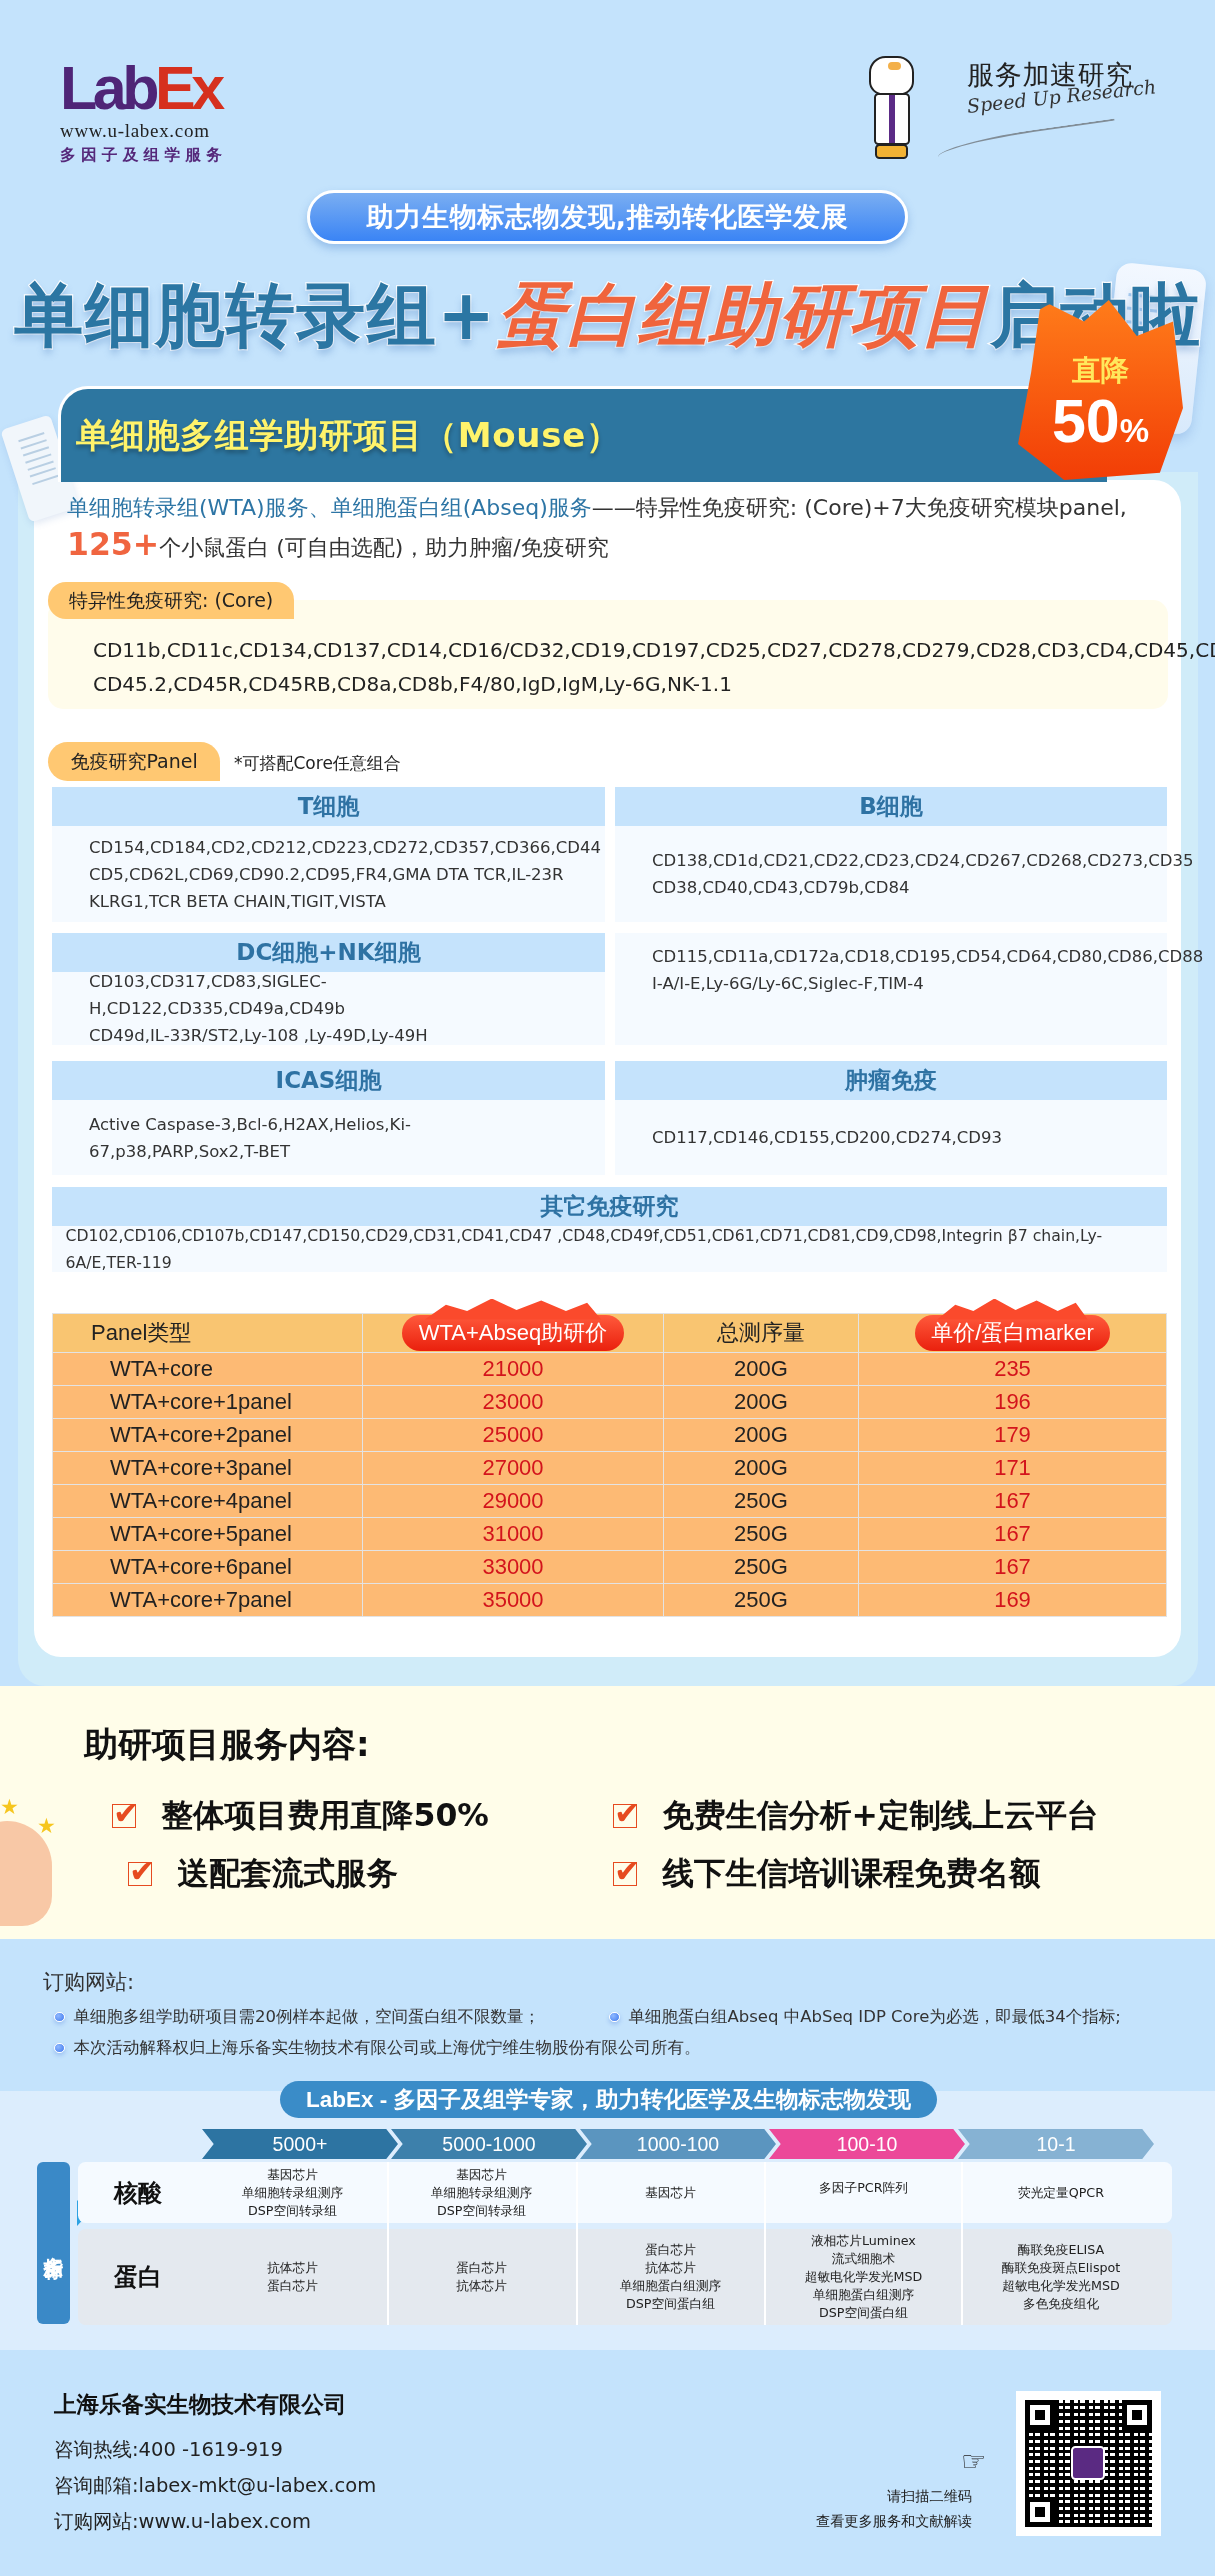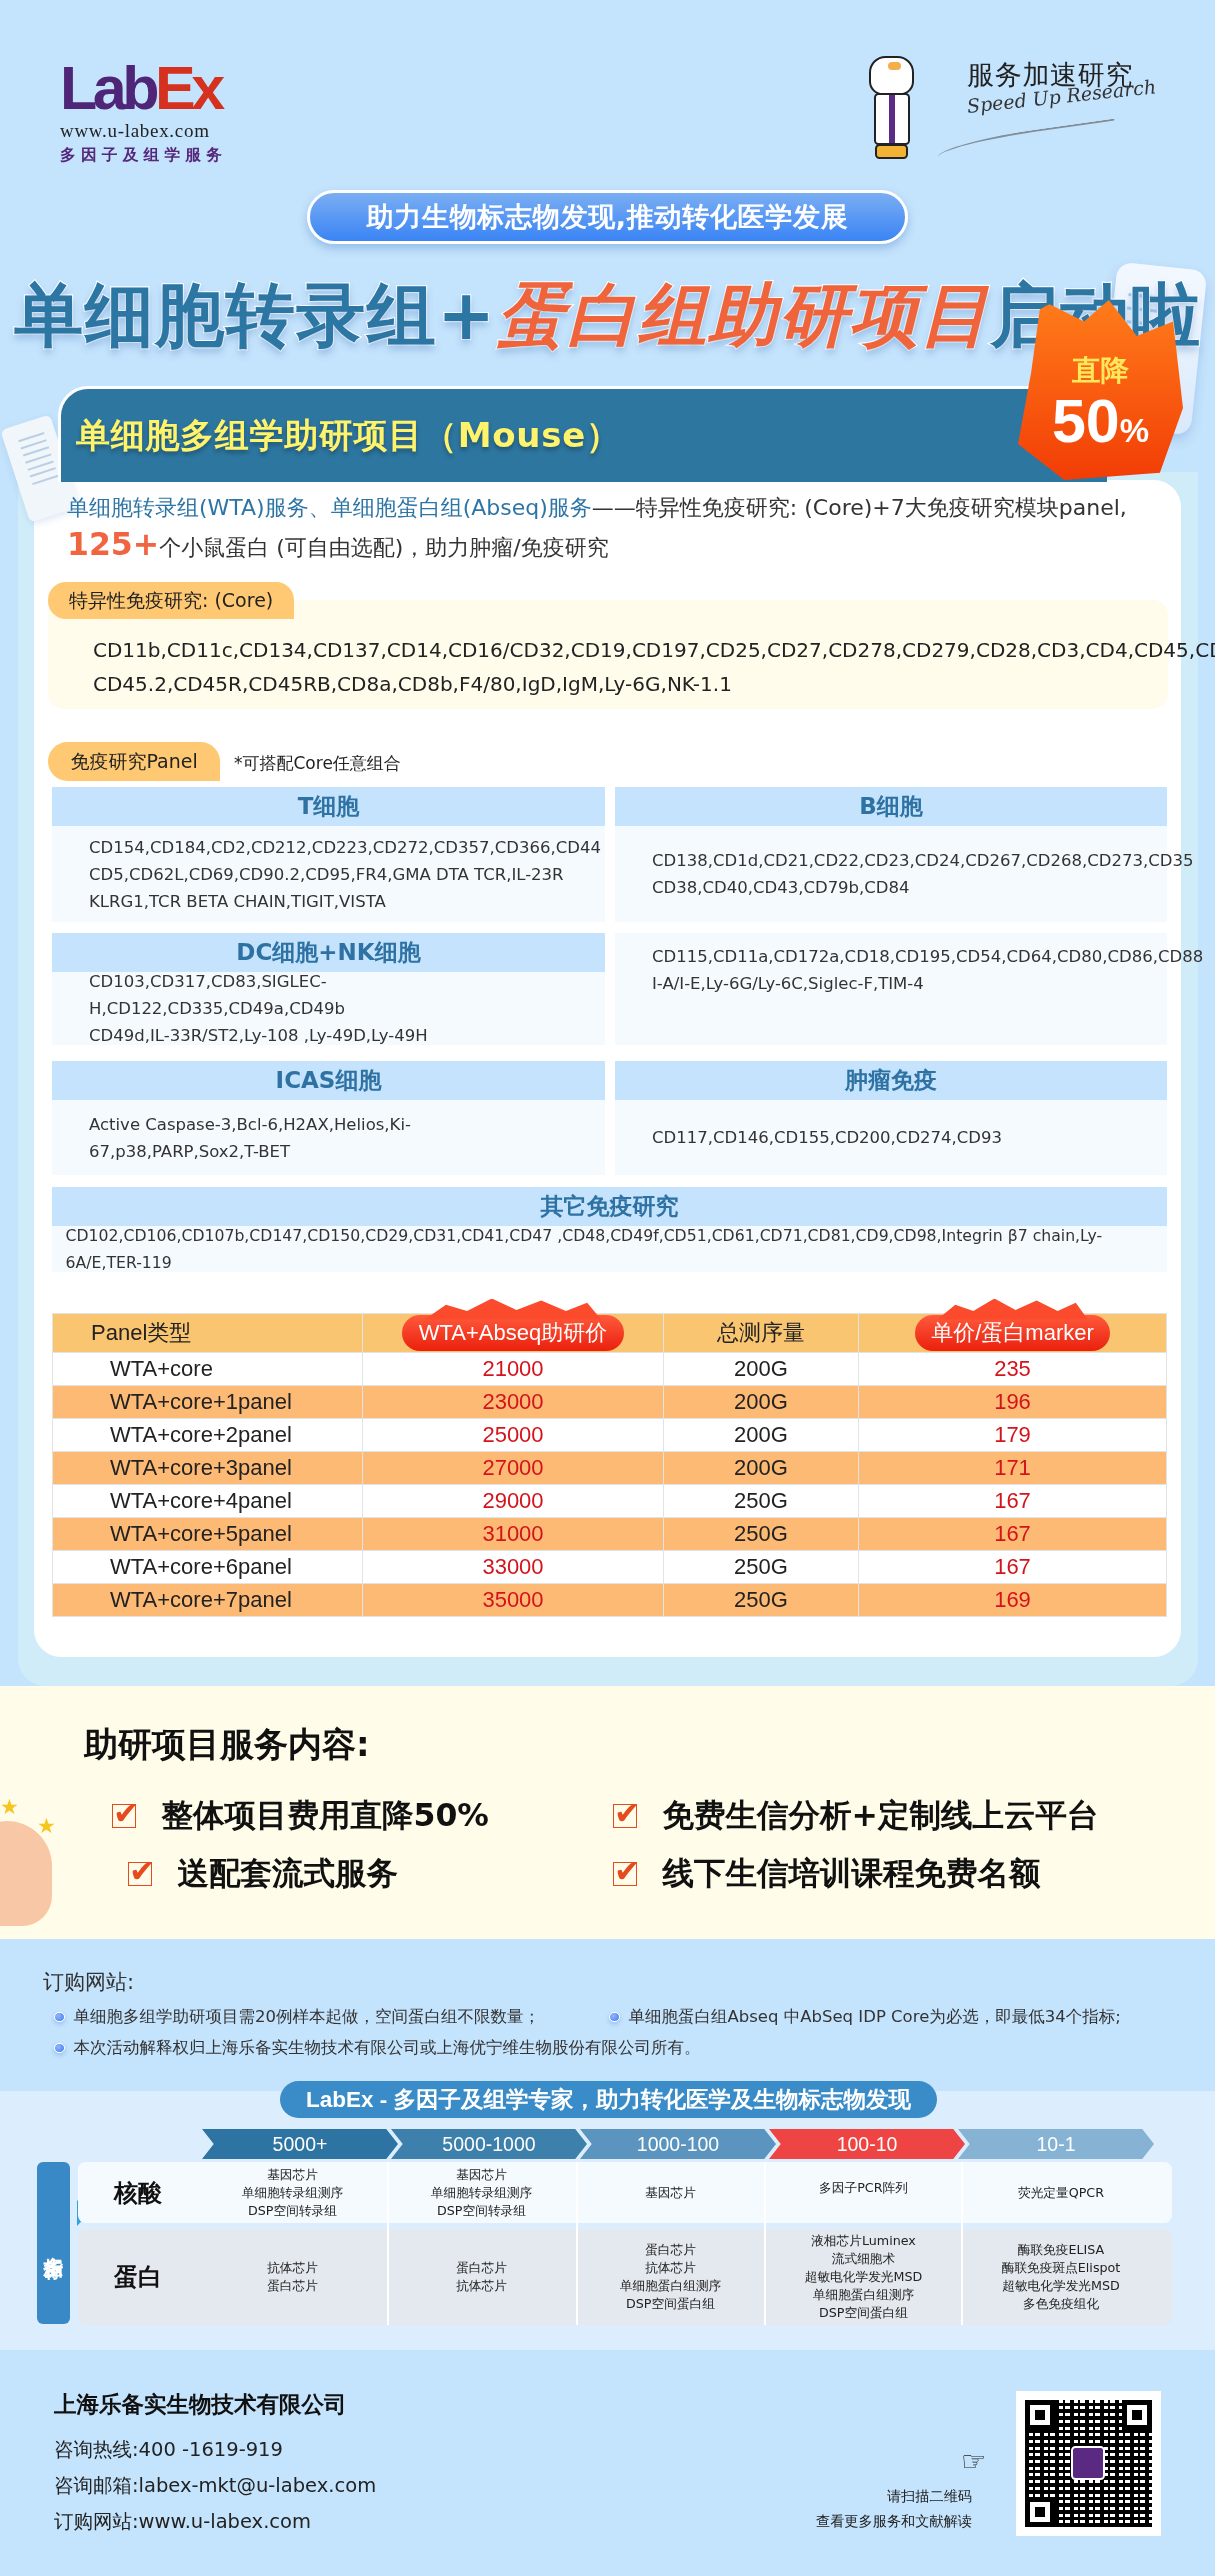--- a/index.html
+++ b/index.html
@@ -95,21 +95,21 @@
   .panel-body { padding: 0 37px; display: flex; align-items: center; font-size: 16.5px; line-height: 27px; color: #333; }
 
   
   .price-table { left: 52px; top: 1313px; width: 1115px; border-collapse: collapse; }
   .price-table th, .price-table td { border: 1.5px solid #e3e3e3; font-family: "Liberation Sans", sans-serif; font-size: 22px; height: 33px; }
   .price-table th { background: #f9c571; height: 39px; font-weight: normal; color: #222; }
   .price-table td { text-align: center; color: #222; }
   .price-table td.name { text-align: left; padding-left: 57px; }
   .price-table td.red { color: #d3141c; }
   .price-table tr.alt td { background: #fdba74; }
-  .price-table tr.plain td { background: #ffffff; }
+  .price-table tr.plain td { background: #fdba74; }
   .flame-pill { display: inline-block; background: linear-gradient(180deg,#ff5a3c,#ea200d); color: #fff; padding: 3px 16.5px; border-radius: 19.5px; position: relative; }
   .flame-pill::before { content: ""; position: absolute; left: 22.5px; right: 22.5px; top: -16.5px; height: 21px; background: #fb4a2c; clip-path: polygon(0 100%, 12% 30%, 24% 60%, 38% 0, 52% 55%, 66% 10%, 80% 60%, 92% 20%, 100% 100%); }
 
   
   .services { left: 0; top: 1686px; width: 1216px; height: 253px; background: #fffde9; }
   .services-title { left: 84px; top: 1722px; font-size: 34px; font-weight: 900; color: #111; }
   .svc-item { display: flex; align-items: center; font-size: 31.5px; font-weight: bold; color: #111; }
   .check-icon { width: 24px; height: 24px; border: 1.5px solid #e64b20; margin-right: 25.5px; position: relative; }
   .check-icon::after { content: "✔"; position: absolute; left: 0px; top: -10.5px; font-size: 31.5px; color: #e64b20; }
   .hand-icon { left: -30px; top: 1821px; width: 82px; height: 105px; background: #f8c8a6; border-radius: 37px 45px 30px 22.5px; }
@@ -349,21 +349,21 @@
     <span class="dot-icon"></span>
     <span>本次活动解释权归上海乐备实生物技术有限公司或上海优宁维生物股份有限公司所有。</span>
   </div>
 
 <div class="abs info-band"></div>
 <div class="abs info-pill">LabEx - 多因子及组学专家，助力转化医学及生物标志物发现</div>
 
 <div class="chevron" style="left:202px;width:196px;background:#2d74a2;">5000+</div>
 <div class="chevron" style="left:391px;width:196px;background:#3d80ab;">5000-1000</div>
 <div class="chevron" style="left:580px;width:196px;background:#5b95bf;">1000-100</div>
-<div class="chevron" style="left:769px;width:196px;background:#ef4444;">100-10</div>
+<div class="chevron" style="left:769px;width:196px;background:#ec4899;">100-10</div>
 <div class="chevron" style="left:958px;width:196px;background:#86b2d3;">10-1</div>
 
 <div class="abs side-label">多指标</div>
 <div class="abs side-arrow"></div>
 
 <div class="abs" style="left:78px;top:2162px;width:1094px;height:61px;background:#f5faff;border-radius:7.5px;"></div>
 <div class="abs" style="left:78px;top:2229px;width:1094px;height:96px;background:#e4e9ef;border-radius:7.5px;"></div>
 
 <div class="abs row-label" style="left:78px;top:2162px;width:120px;height:61px;">核酸</div>
 <div class="abs row-label" style="left:78px;top:2229px;width:120px;height:96px;">蛋白</div>

